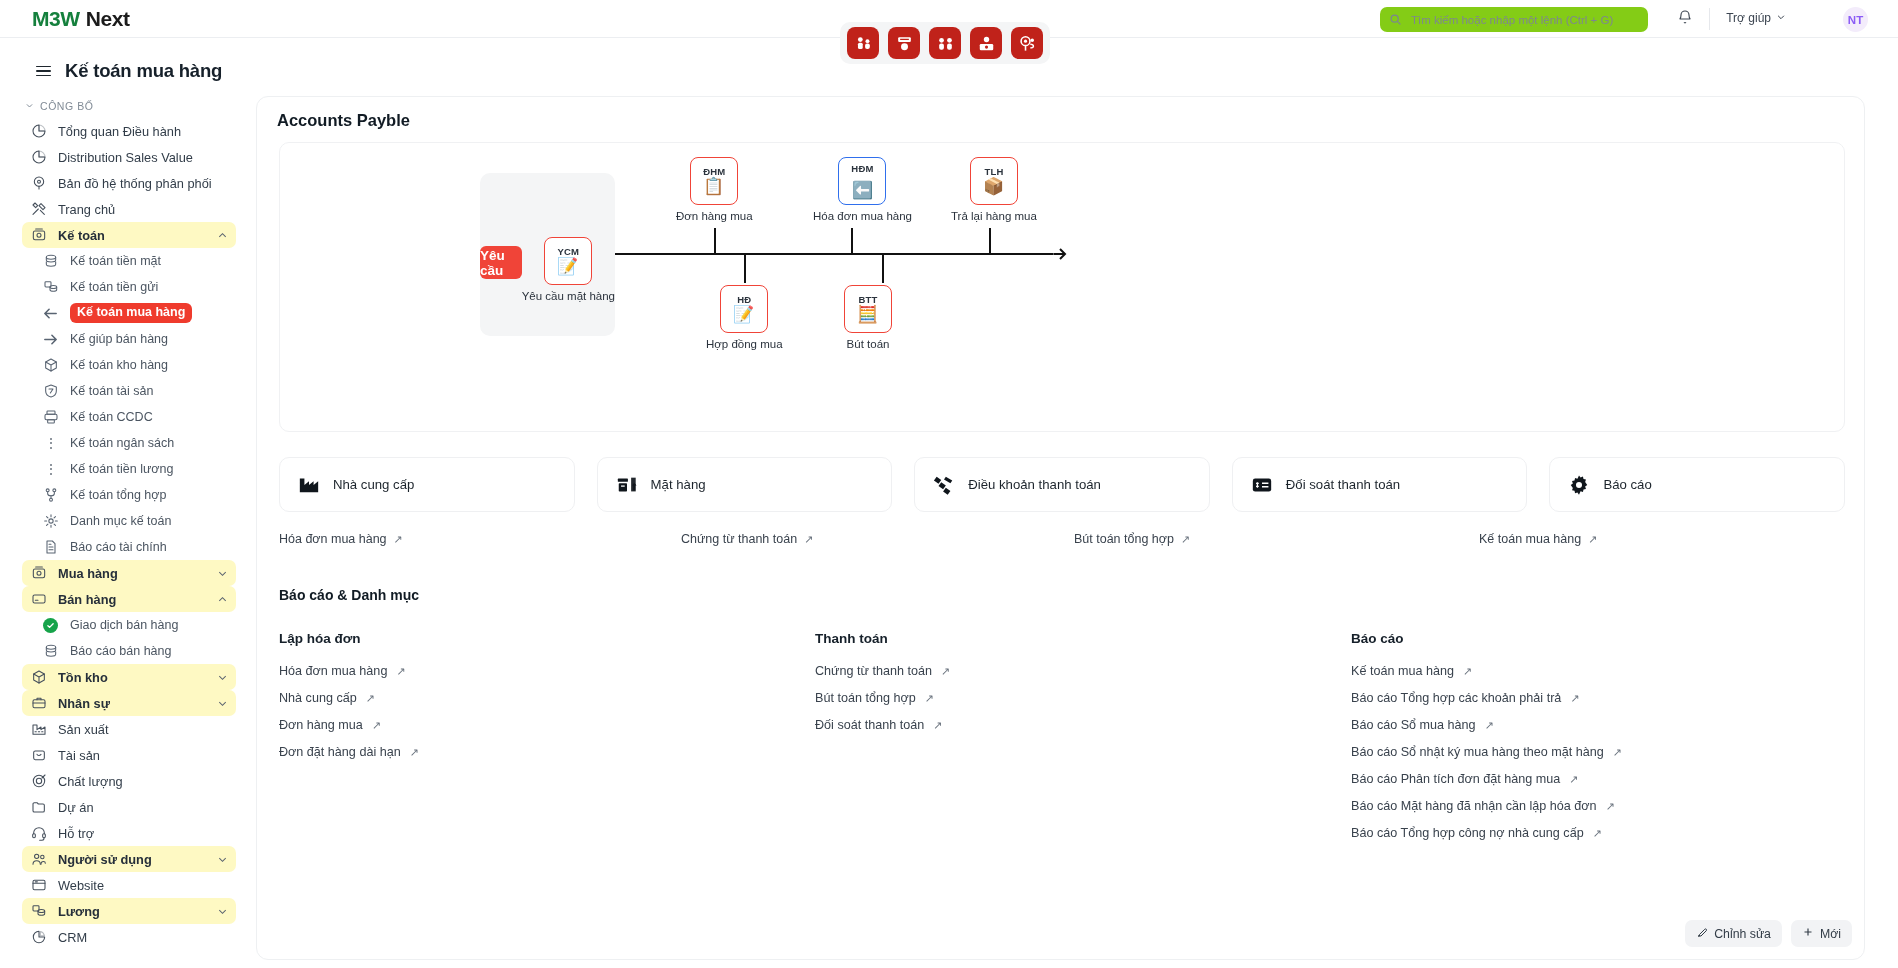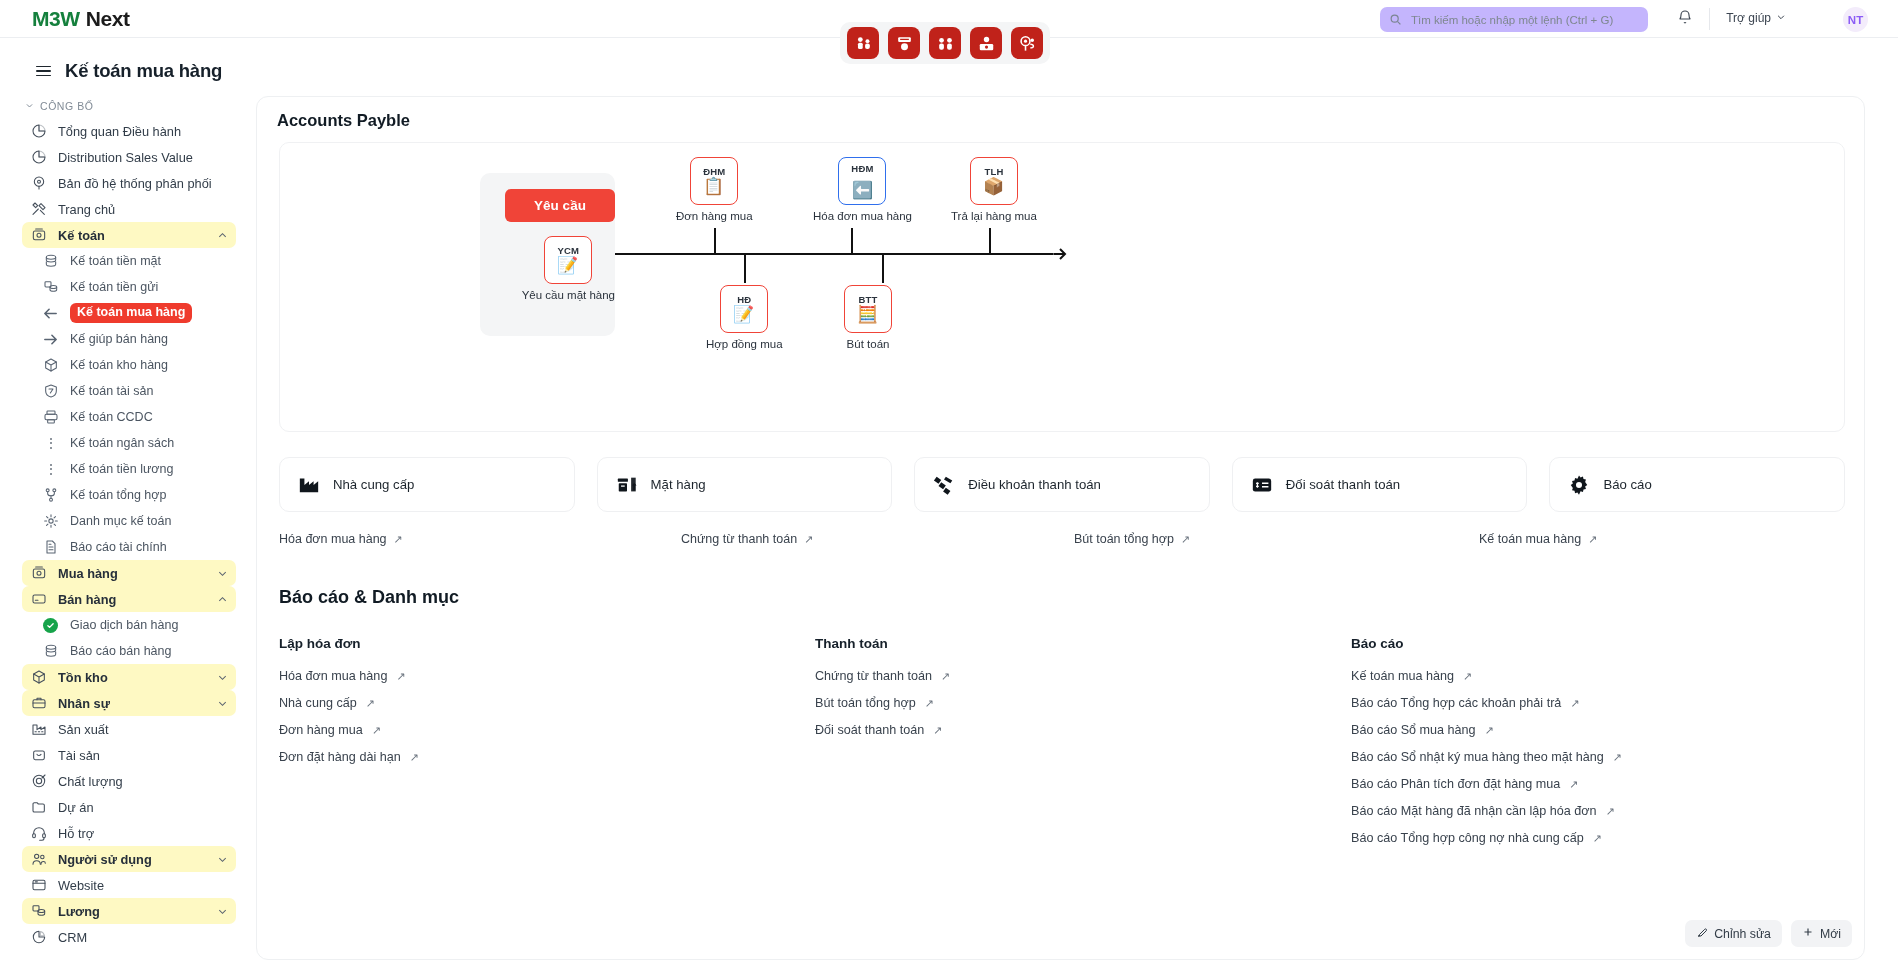--- a/index.html
+++ b/index.html
@@ -32,21 +32,21 @@
     width: 32px; height: 32px; border-radius: 8px;
     background: #c0221a;
     display: flex; align-items: center; justify-content: center;
     color: #fff;
   }
   .appicon svg { display: block; }
 
   .searchwrap {
     position: absolute; right: 250px; top: 7px;
     width: 268px; height: 25px;
-    background: #c4b5fd; border-radius: 7px;
+    background: #84cc16; border-radius: 7px;
     display: flex; align-items: center; padding: 0 9px; gap: 7px;
   }
   .searchwrap .sicon { color: #7b8592; display: flex; }
   .searchwrap input {
     border: none; outline: none; background: transparent;
     font-family: "Liberation Sans", sans-serif; font-size: 11.5px;
     color: #555f6b; width: 100%;
   }
   .searchwrap input::placeholder { color: #7e878f; }
 
@@ -111,21 +111,21 @@
   .sectitle { font-size: 16.5px; font-weight: 700; color: #111b24; }
 
   .flowbox {
     position: absolute; left: 22px; top: 45px; width: 1566px; height: 290px;
     border: 1px solid #f0f1f3; border-radius: 10px; background: #fff;
   }
 
   .reqgroup {
     position: absolute; left: 200px; top: 30px; width: 135px; height: 163px;
     background: #f4f5f6; border-radius: 10px;
-    display: flex; flex-direction: column; align-items: flex-end; padding-top: 16px;
+    display: flex; flex-direction: row; align-items: center; padding-top: 16px;
   }
   .reqbtn {
     width: 110px; height: 33px; background: #f04438; color: #fff;
     border-radius: 6px; display: flex; align-items: center; justify-content: center;
     font-size: 13.5px; font-weight: 600; cursor: pointer;
   }
   .node {
     width: 48px; height: 48px; border: 1.6px solid #f04438; border-radius: 8px;
     background: #fff; display: flex; flex-direction: column; align-items: center;
     justify-content: center; gap: 1px; cursor: pointer;
@@ -150,21 +150,21 @@
   .bigcard .blbl { font-size: 13.2px; color: #1c242c; }
 
   .sublinks { position: absolute; left: 22px; top: 435px; width: 1566px; }
   .sublink {
     position: absolute; font-size: 12.5px; color: #39424d;
     display: flex; align-items: center; gap: 7px; cursor: pointer; white-space: nowrap;
   }
   .arr { font-size: 11px; color: #6b747f; }
 
   .reports { position: absolute; left: 22px; top: 490px; width: 1566px; }
-  .reports-title { font-size: 18px; font-weight: 700; color: #111b24; }
+  .reports-title { font-size: 14px; font-weight: 700; color: #111b24; }
   .colwrap { display: flex; margin-top: 28px; }
   .col { }
   .col.c1 { width: 536px; }
   .col.c2 { width: 536px; }
   .col.c3 { width: 494px; }
   .colhead { font-size: 13.5px; font-weight: 700; color: #16202a; margin-bottom: 18px; }
   .clink {
     font-size: 12.6px; color: #39424d; margin-bottom: 13px;
     display: flex; align-items: center; gap: 9px; cursor: pointer; white-space: nowrap;
   }

